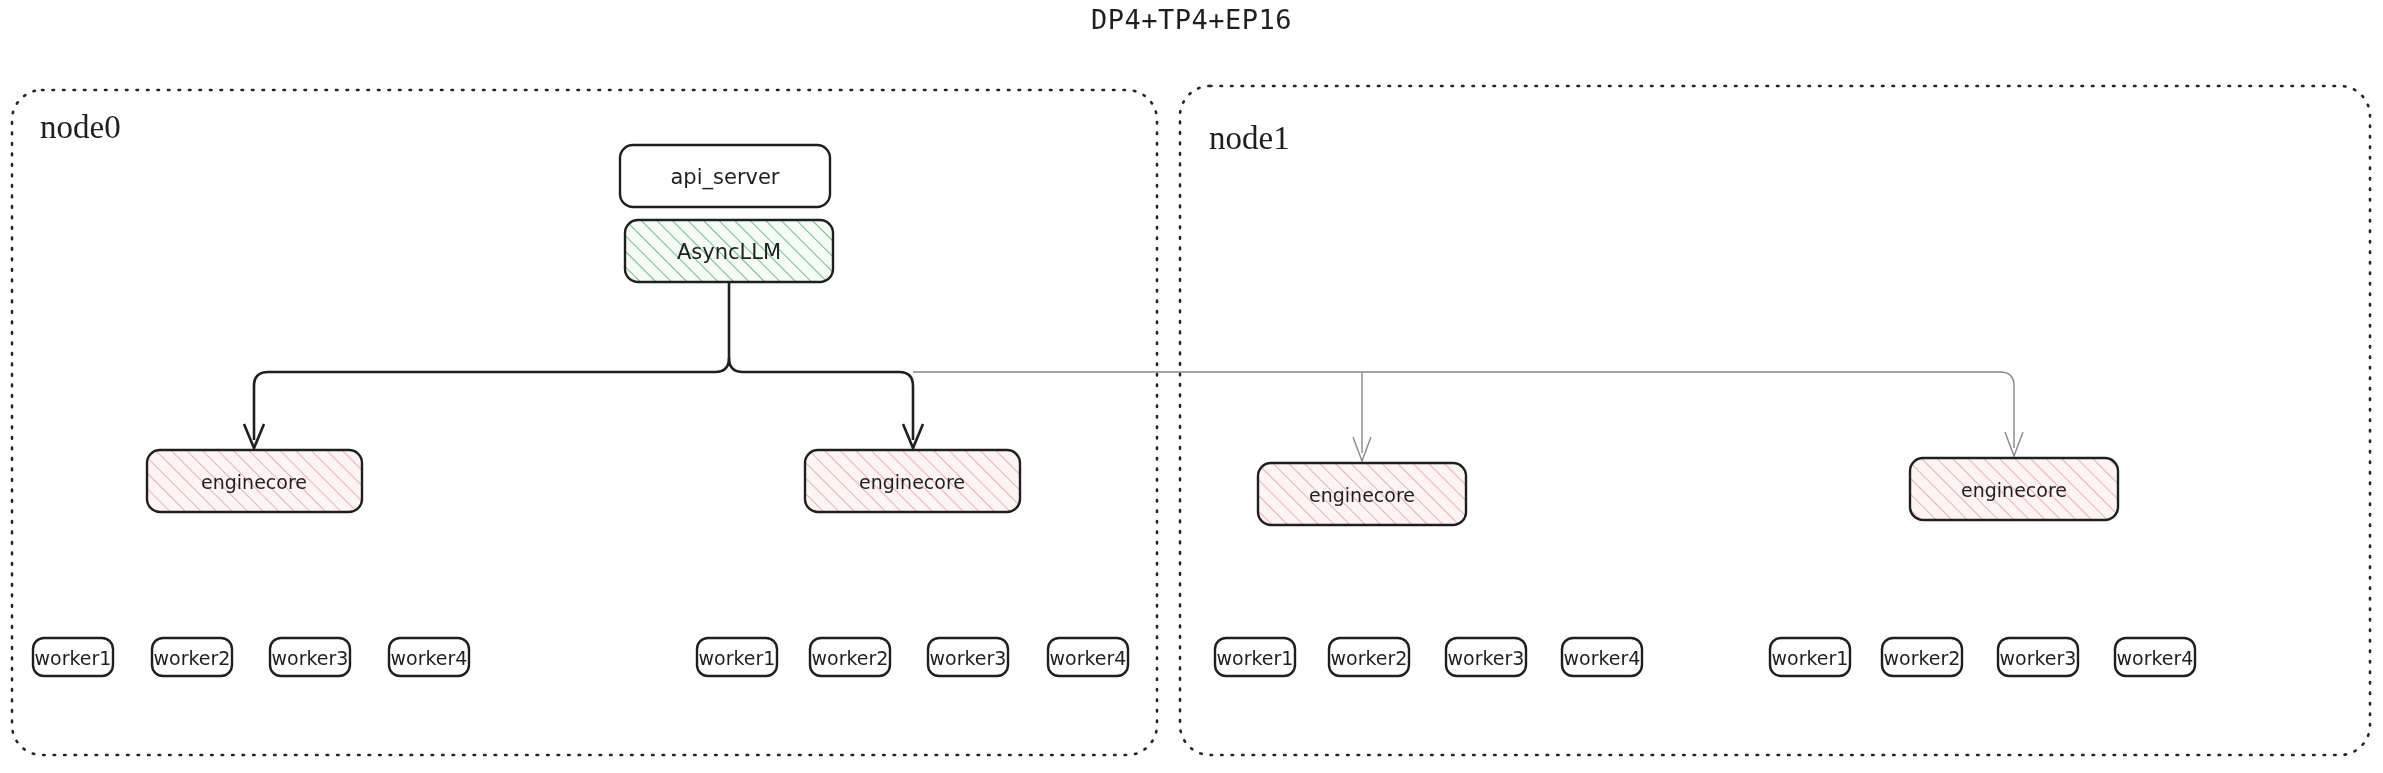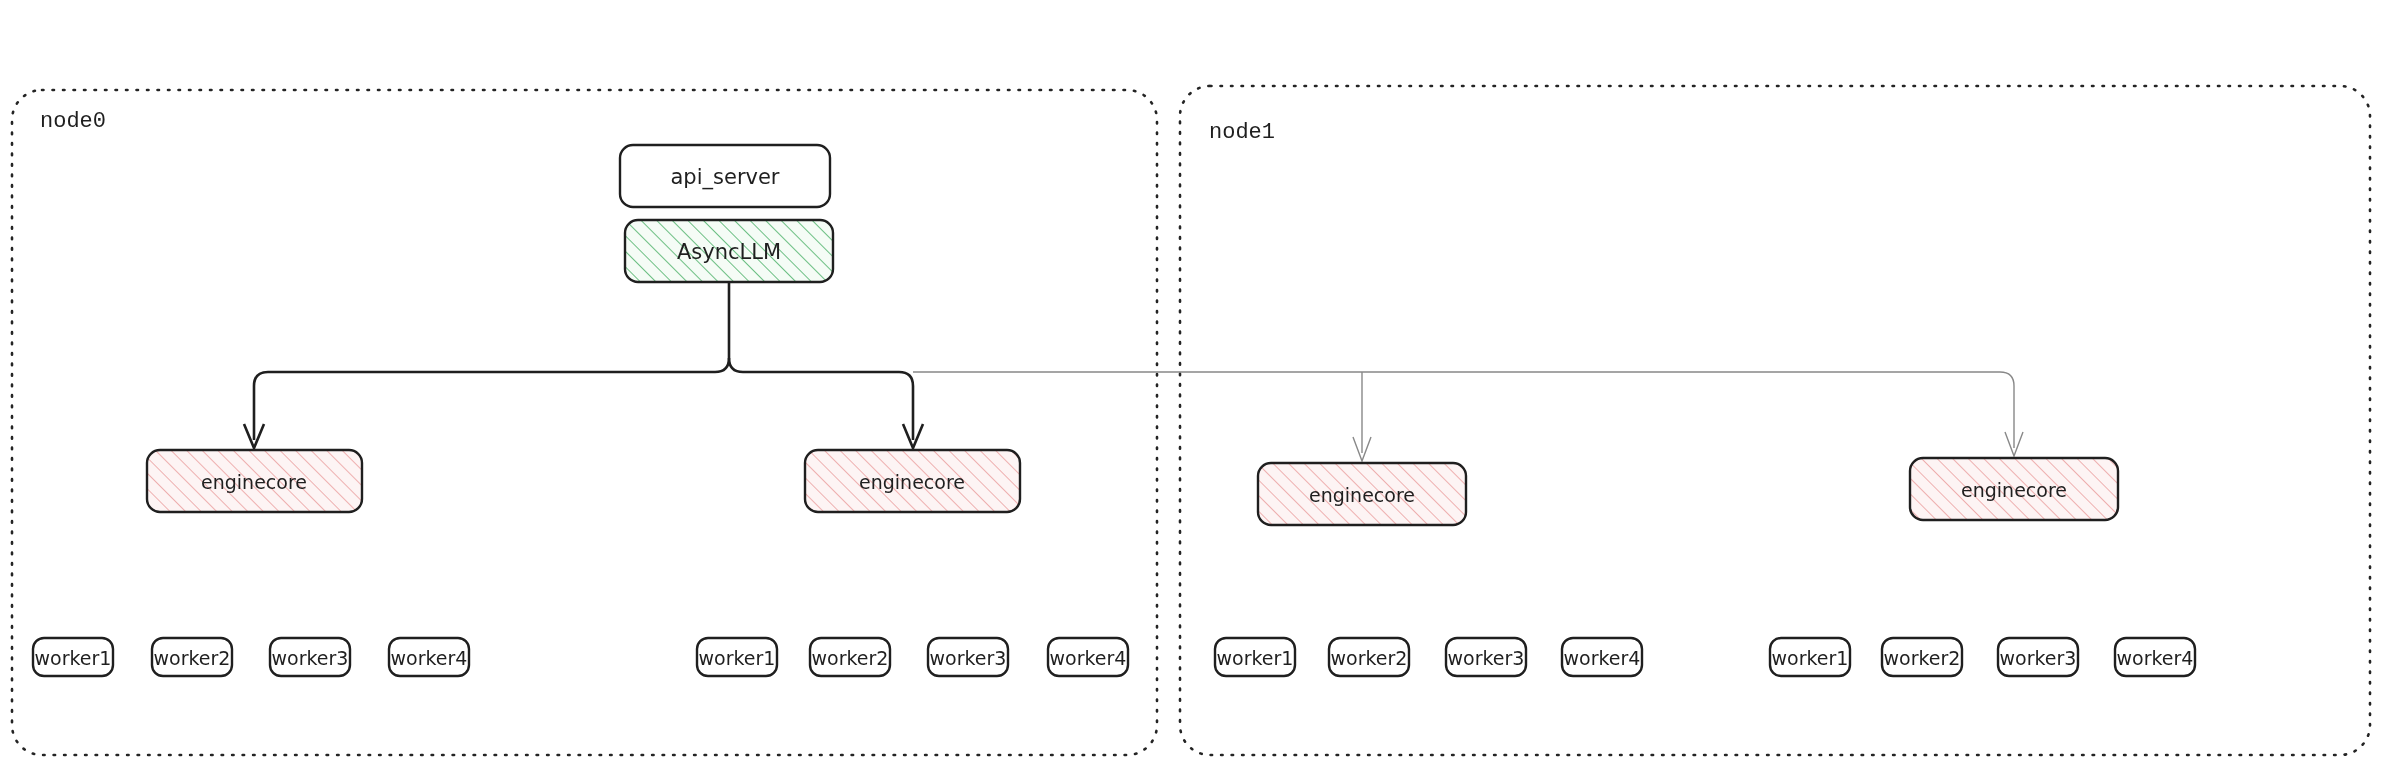--- a/index.html
+++ b/index.html
@@ -32,22 +32,22 @@
     width: 2383px;
     text-align: center;
     font-family: "DejaVu Sans Mono", monospace;
     font-size: 27px;
     letter-spacing: 0.5px;
     color: #1f1f1f;
     user-select: none;
   }
   .node-label {
     position: absolute;
-    font-family: Liberation Mono, monospace;
-    font-size: 22px;
+    font-family: Liberation Serif, serif;
+    font-size: 33px;
     color: #1f1f1f;
     user-select: none;
     white-space: nowrap;
   }
   .box-label {
     font-family: "DejaVu Sans", sans-serif;
     fill: #1f1f1f;
     text-anchor: middle;
     dominant-baseline: central;
   }
@@ -78,20 +78,21 @@
     stroke-linecap: butt;
   }
   .arrowhead-dark { fill: none; stroke: #1f1f1f; stroke-width: 2.6; }
   .arrowhead-light { fill: none; stroke: #888888; stroke-width: 1.4; }
 </style>
 </head>
 <body>
 
 <div id="canvas">
 
+  <div class="diagram-title">DP4+TP4+EP16</div>
 
   <svg class="layer" viewBox="0 0 2383 773">
     <defs>
       <pattern id="hatch-green" width="11" height="11" patternTransform="rotate(-45)" patternUnits="userSpaceOnUse">
         <rect width="11" height="11" fill="#f5fcf6"></rect>
         <line x1="0" y1="0" x2="0" y2="11" stroke="#49b065" stroke-width="1.6"></line>
       </pattern>
       <pattern id="hatch-pink" width="11" height="11" patternTransform="rotate(-45)" patternUnits="userSpaceOnUse">
         <rect width="11" height="11" fill="#fdf4f4"></rect>
         <line x1="0" y1="0" x2="0" y2="11" stroke="#eb9d9d" stroke-width="1.6"></line>

